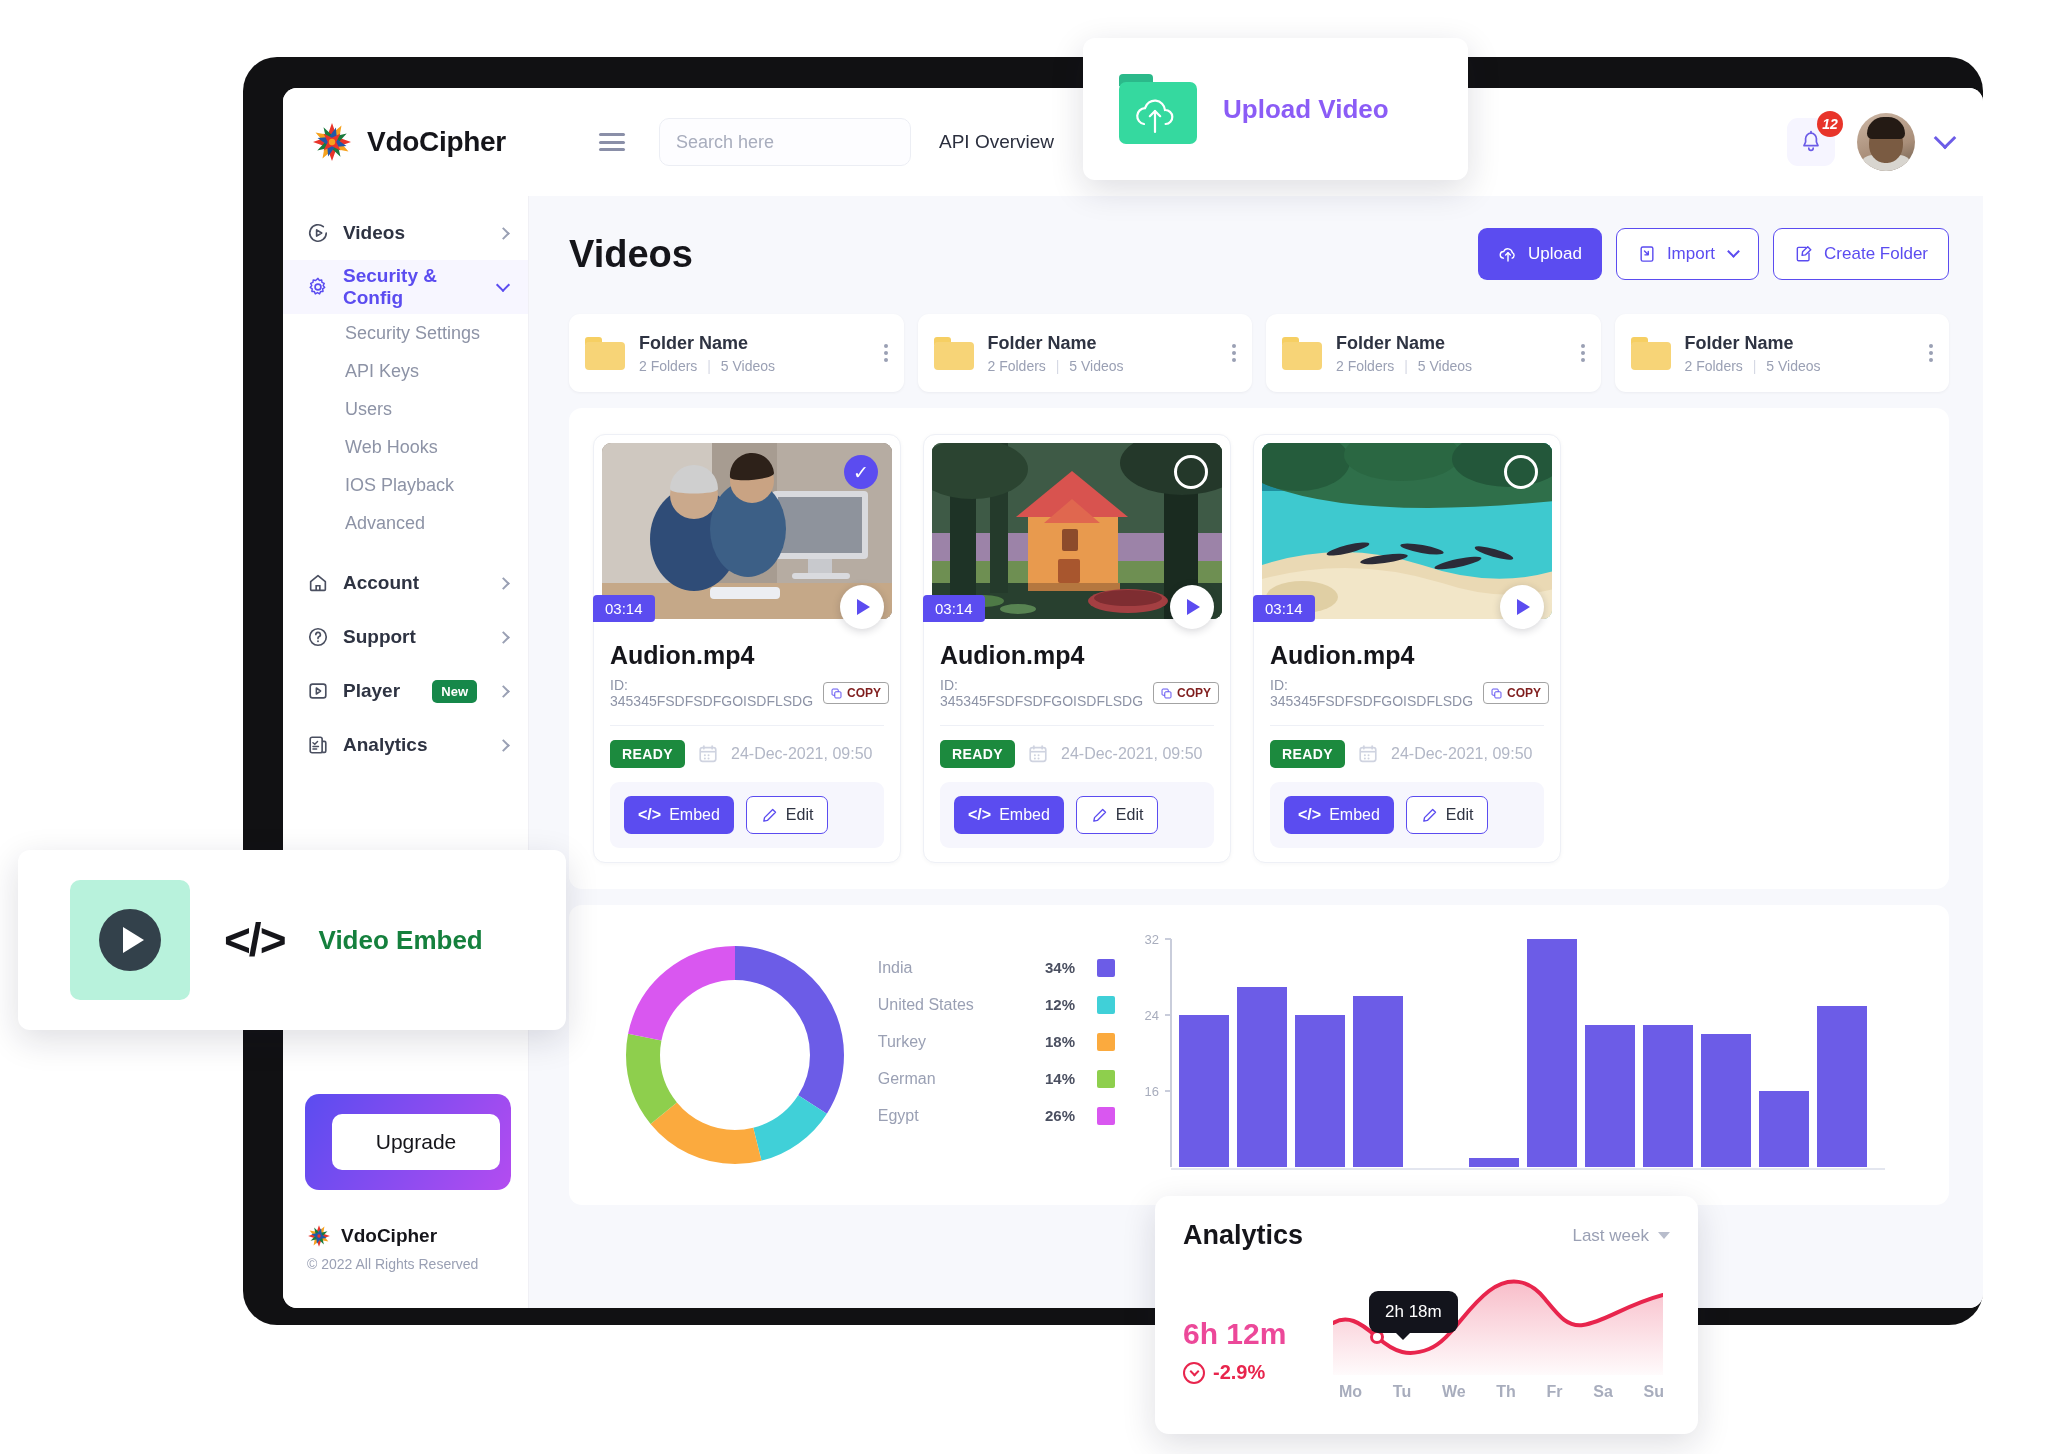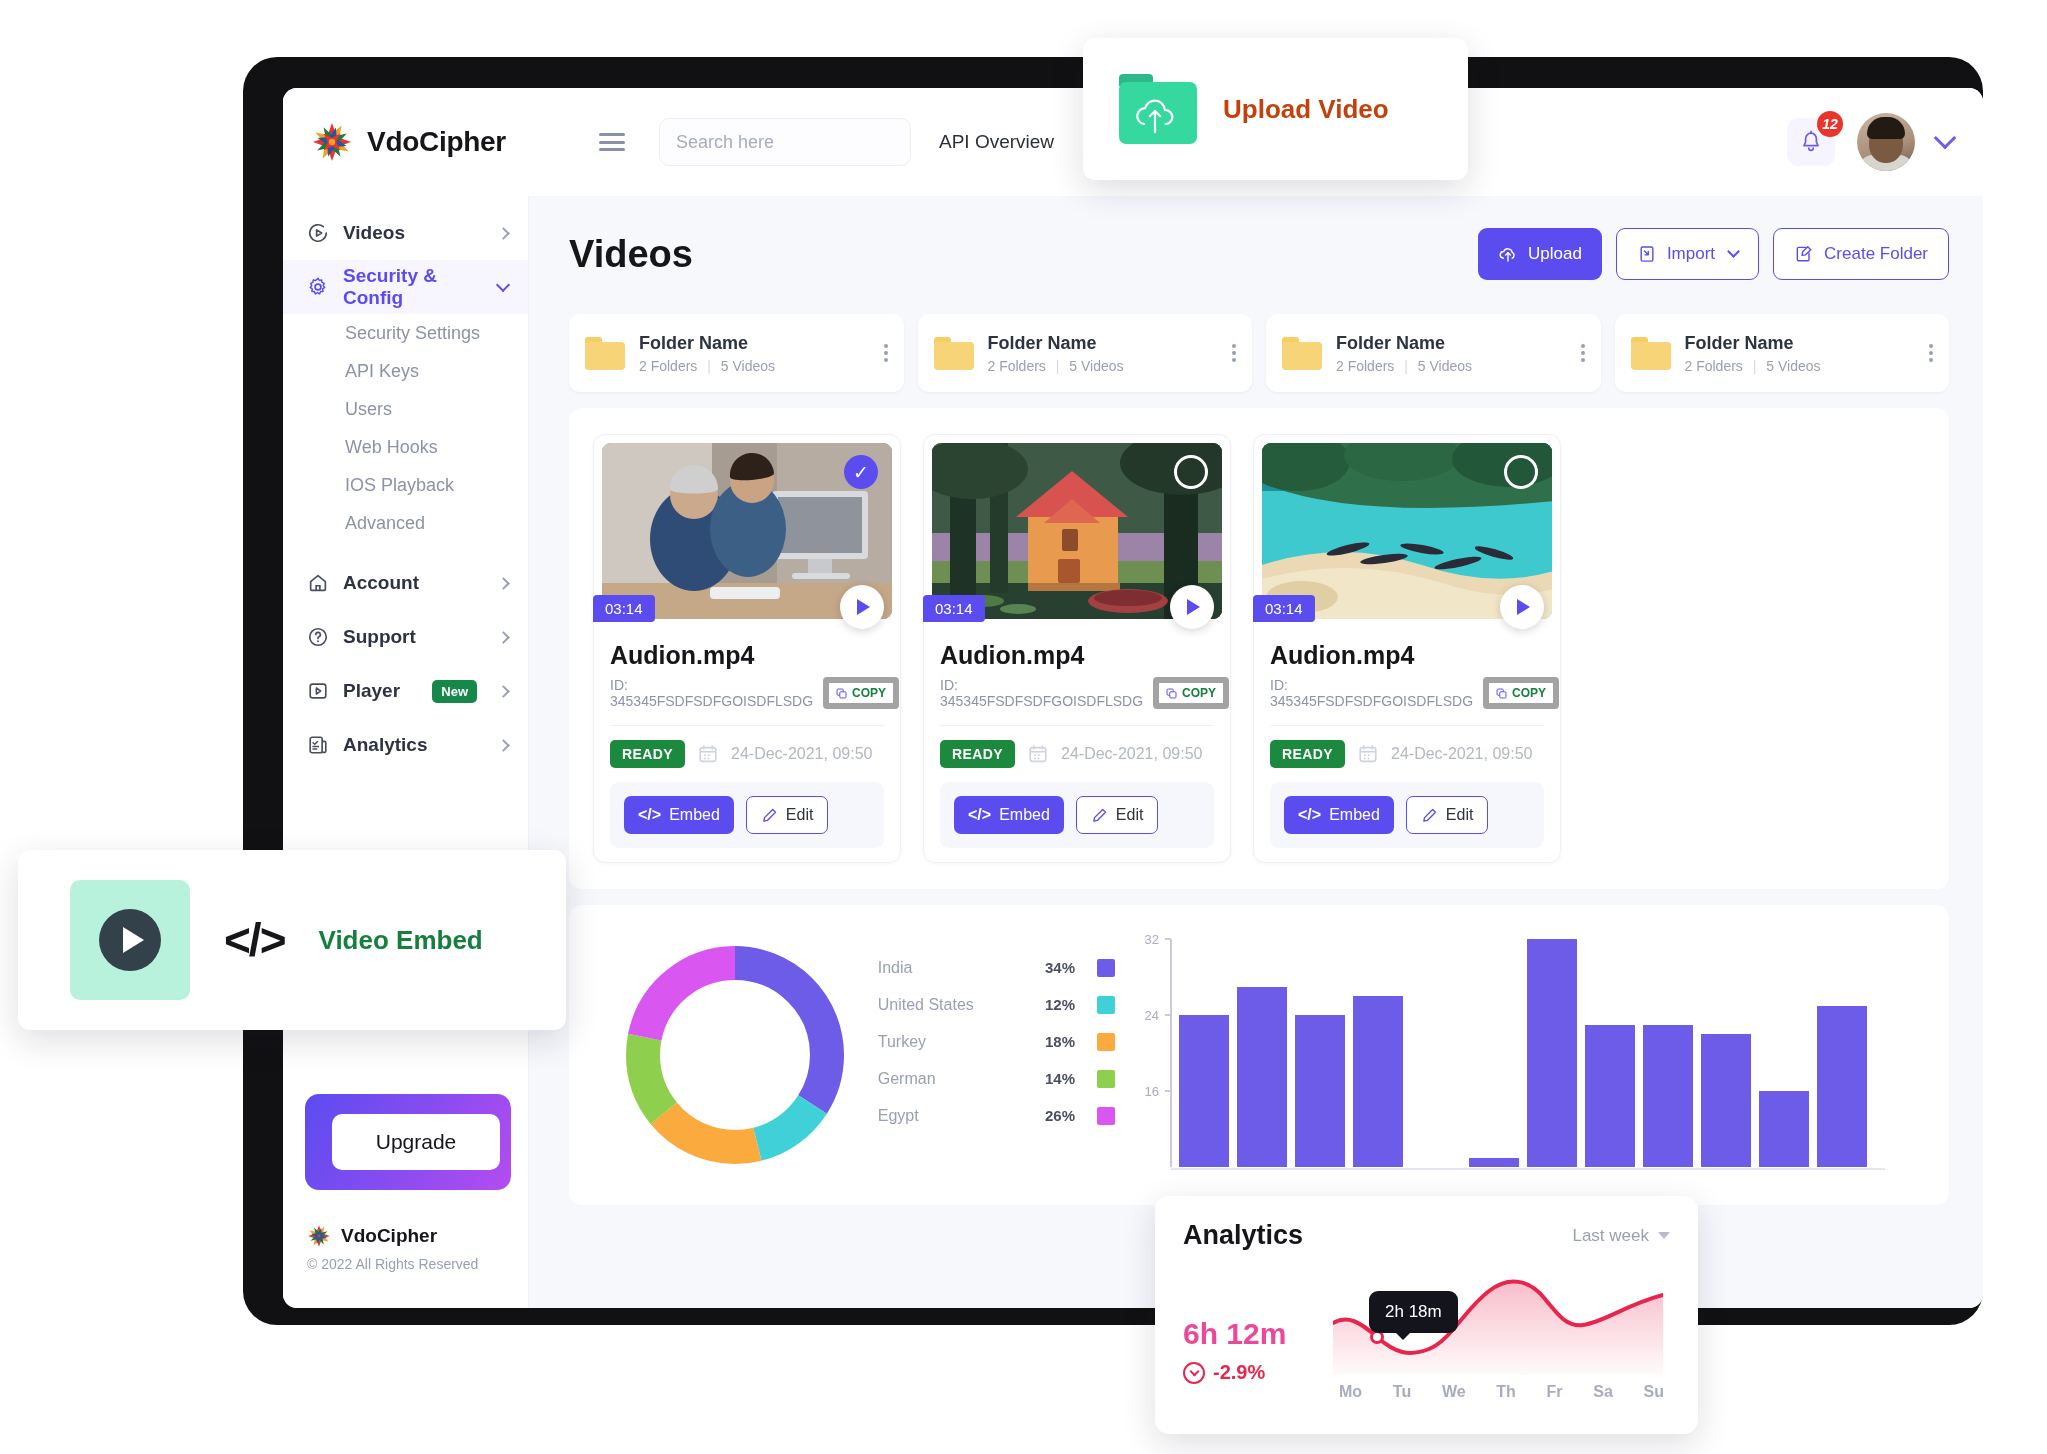--- a/index.html
+++ b/index.html
@@ -202,22 +202,22 @@
     box-shadow: 0 2px 8px rgba(20,20,40,.18);
     display: flex; align-items: center; justify-content: center; cursor: pointer;
   }
   .play-fab .tri { width:0;height:0;border-left:13px solid #5b4cf0;border-top:8px solid transparent;border-bottom:8px solid transparent;margin-left:3px;}
   .vbody { padding: 14px 16px 0 16px; }
   .vname { font-size: 25px; font-weight: bold; color: #15151a; }
   .vid-row { display: flex; align-items: center; gap: 10px; margin-top: 7px; }
   .vid-text { font-size: 14px; color: #8d93a6; }
   .copy-chip {
     display: flex; align-items: center; gap: 5px;
-    border: 6px solid #a3a3a3; border-radius: 4px;
-    padding: 3px 7px; font-size: 12px; font-weight: bold; color: #15803d;
+    border: 1px solid #a3a3a3; border-radius: 4px;
+    padding: 3px 7px; font-size: 12px; font-weight: bold; color: #7f1d1d;
     cursor: pointer;
   }
   .divider { height: 1px; background: #eef0f6; margin: 16px 0 14px 0; }
   .status-row { display: flex; align-items: center; gap: 12px; }
   .ready-badge {
     background: #1c8a3e; color: #fff; font-size: 14px; font-weight: bold;
     padding: 6px 12px; border-radius: 5px; letter-spacing: .4px;
   }
   .date-text { font-size: 16px; color: #b2b7c6; }
   .action-bar {
@@ -250,21 +250,21 @@
   .float-upload {
     position: absolute; left: 1083px; top: 38px;
     width: 385px; height: 142px; background: #fff;
     border-radius: 12px; box-shadow: 0 10px 34px rgba(20,20,50,.14);
     display: flex; align-items: center; gap: 26px; padding-left: 36px;
     z-index: 40;
   }
   .up-folder { width: 78px; height: 70px; position: relative; }
   .up-folder .tab { position:absolute;left:0;top:0;width:34px;height:12px;background:#2bb98a;border-radius:4px 4px 0 0;}
   .up-folder .body { position:absolute;left:0;top:8px;width:78px;height:62px;background:#35d99f;border-radius:7px;}
-  .float-upload-label { font-size: 26px; font-weight: bold; color: #c2410c; }
+  .float-upload-label { font-size: 26px; font-weight: bold; color: #8b5cf6; }
 
   .float-embed {
     position: absolute; left: 18px; top: 850px;
     width: 548px; height: 180px; background: #fff;
     border-radius: 12px; box-shadow: 0 10px 34px rgba(20,20,50,.14);
     display: flex; align-items: center; gap: 34px; padding-left: 52px;
     z-index: 40;
   }
   .embed-square { width: 120px; height: 120px; background: #b8f2dc; border-radius: 10px; display:flex; align-items:center; justify-content:center;}
   .embed-play { width: 62px; height: 62px; border-radius: 50%; background: #33414b; display:flex; align-items:center; justify-content:center;}

